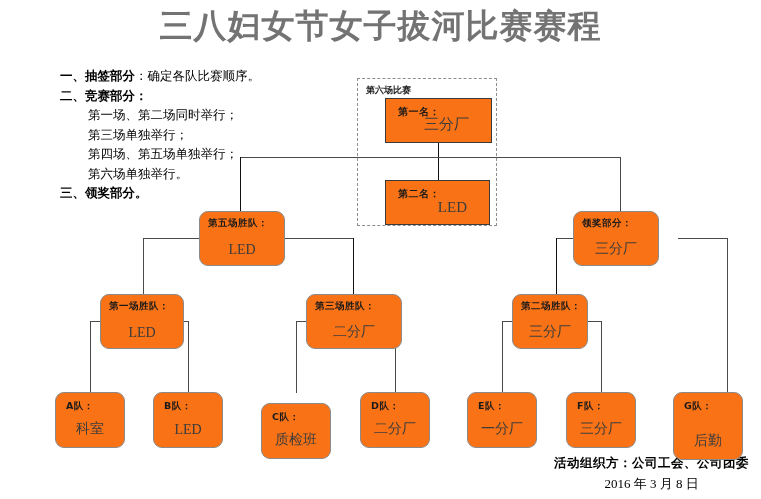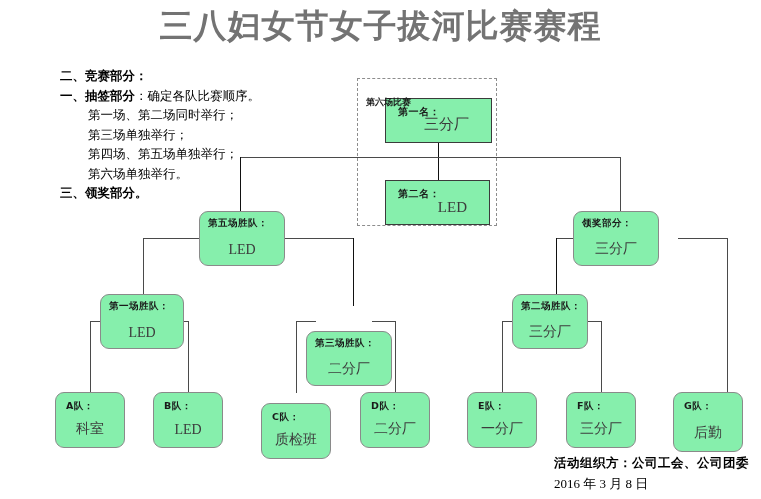--- a/index.html
+++ b/index.html
@@ -57,21 +57,21 @@
     padding-left: 28px;
     font-weight: normal;
   }
 
   
   .node {
     position: absolute;
     box-sizing: border-box;
     border: 1px solid #8a8a8a;
     border-radius: 9px;
-    background: #86efac;
+    background: #f97316;
     z-index: 3;
   }
   .node .nlabel {
     position: absolute;
     left: 8px;
     top: 5px;
     font-size: 9.5px;
     font-weight: bold;
     font-family: "DejaVu Sans", "Liberation Sans", sans-serif;
     color: #1a1a1a;
@@ -124,39 +124,38 @@
     z-index: 2;
   }
   #final-group-label {
     position: absolute;
     font-size: 9px;
     font-weight: bold;
     font-family: Liberation Serif, serif;
     color: #1a1a1a;
     white-space: nowrap;
     z-index: 4;
-    margin-top: 12px;
   }
 
   
   .ln {
     position: absolute;
     background: #4a4a4a;
     z-index: 1;
   }
   .ln.h { height: 1px; }
   .ln.v { width: 1px; }
   .ln.dark { background: #111111; }
 
   
   #footer {
     position: absolute;
     right: 12px;
     bottom: 6px;
-    text-align: left;
+    text-align: center;
     margin-top: 44px;
   }
   #footer .org {
     font-size: 12.5px;
     font-weight: bold;
     font-family: "DejaVu Sans", "Liberation Sans", sans-serif;
     color: #000;
     letter-spacing: 0.5px;
     white-space: nowrap;
   }
@@ -170,24 +169,24 @@
 </style>
 </head>
 <body>
 
 <div id="page">
 
   <div id="title">三八妇女节女子拔河比赛赛程</div>
 
   <div id="notes">
     <div class="note-line lvl1">
+      <span>一、抽签部分</span><span class="tail">：确定各队比赛顺序。</span>
+    </div>
+    <div class="note-line lvl1">
       <span>二、竞赛部分：</span><span class="tail"></span>
-    </div>
-    <div class="note-line lvl1">
-      <span>一、抽签部分</span><span class="tail">：确定各队比赛顺序。</span>
     </div>
     <div class="note-line lvl2">
       <span class="tail">第一场、第二场同时举行；</span>
     </div>
     <div class="note-line lvl2">
       <span class="tail">第三场单独举行；</span>
     </div>
     <div class="note-line lvl2">
       <span class="tail">第四场、第五场单独举行；</span>
     </div>
@@ -251,21 +250,21 @@
   <div class="node" style="left:573px; top:211px; width:86px; height:55px;">
     <span class="nlabel">领奖部分：</span>
     <span class="nval">三分厂</span>
   </div>
 
   <div class="node" style="left:100px; top:294px; width:84px; height:55px;">
     <span class="nlabel">第一场胜队：</span>
     <span class="nval">LED</span>
   </div>
 
-  <div class="node" style="left:306px; top:294px; width:86px; height:55px;margin-top:37px;">
+  <div class="node" style="left:306px; top:294px; width:96px; height:55px;">
     <span class="nlabel">第三场胜队：</span>
     <span class="nval">二分厂</span>
   </div>
 
   <div class="node" style="left:512px; top:294px; width:76px; height:55px;">
     <span class="nlabel">第二场胜队：</span>
     <span class="nval">三分厂</span>
   </div>
 
   <div class="node team" style="left:55px; top:392px; width:70px; height:56px;">
@@ -291,21 +290,21 @@
   <div class="node team" style="left:467px; top:392px; width:70px; height:56px;">
     <span class="nlabel">E队：</span>
     <span class="nval">一分厂</span>
   </div>
 
   <div class="node team" style="left:566px; top:392px; width:70px; height:56px;">
     <span class="nlabel">F队：</span>
     <span class="nval">三分厂</span>
   </div>
 
-  <div class="node team" style="left:673px; top:392px; width:70px; height:60px;">
+  <div class="node team" style="left:673px; top:392px; width:70px; height:68px;">
     <span class="nlabel">G队：</span>
     <span class="nval">后勤</span>
   </div>
 
   <div id="footer">
     <div class="org">活动组织方：公司工会、公司团委</div>
     <div class="date">2016 年 3 月 8 日</div>
   </div>
 
 </div>

